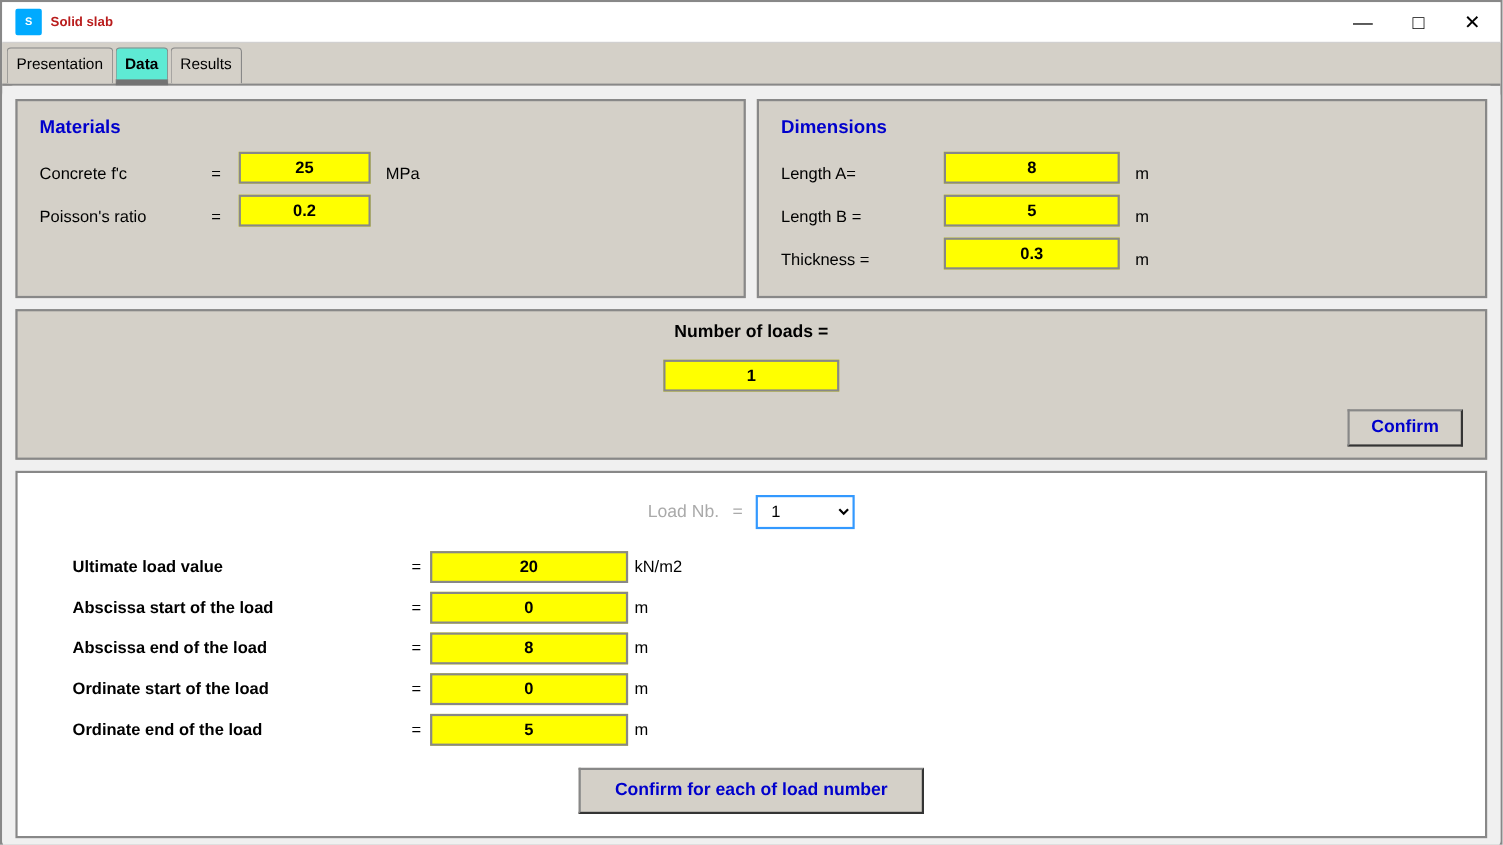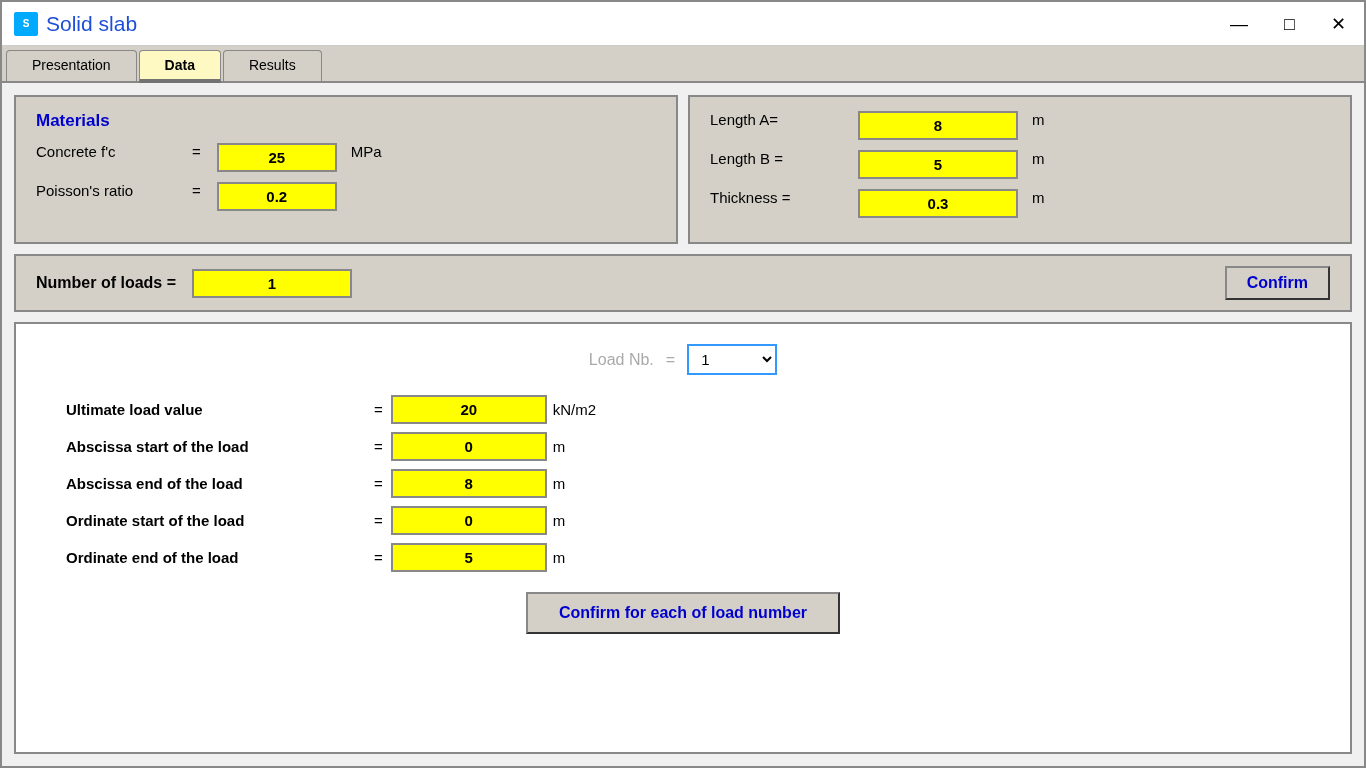--- a/index.html
+++ b/index.html
@@ -51,23 +51,23 @@
       border-radius: 2px;
       display: flex;
       align-items: center;
       justify-content: center;
       font-size: 10px;
       color: white;
       font-weight: bold;
     }
 
     .title-text {
-      font-size: 21px;
-      font-weight: 400;
-      color: #1d4ed8;
+      font-size: 12px;
+      font-weight: 700;
+      color: #b91c1c;
     }
 
     .window-controls {
       display: flex;
       gap: 24px;
       align-items: center;
     }
 
     .win-btn {
       font-size: 18px;
@@ -81,33 +81,33 @@
 
     .tab-bar {
       display: flex;
       background: #d4d0c8;
       border-bottom: 2px solid #888;
       padding: 4px 4px 0 4px;
       gap: 2px;
     }
 
     .tab {
-      padding: 6px 25px;
+      padding: 6px 8px;
       border: 1px solid #888;
       border-bottom: none;
       cursor: pointer;
       font-size: 14px;
       background: #d4d0c8;
       border-radius: 4px 4px 0 0;
     }
 
     .tab.active {
-      background: #fef9c3;
-      font-weight: bold;
-      border-bottom: 4px solid #737373;
+      background: #5eead4;
+      font-weight: bold;
+      border-bottom: 6px solid #737373;
       margin-bottom: -2px;
     }
 
     .content {
       flex: 1;
       background: #f0f0f0;
       padding: 12px;
       display: flex;
       flex-direction: column;
       gap: 10px;
@@ -135,21 +135,21 @@
 
     .section-title {
       font-size: 17px;
       font-weight: bold;
       color: #0000cc;
       margin-bottom: 12px;
     }
 
     .field-row {
       display: flex;
-      align-items: flex-start;
+      align-items: flex-end;
       margin-bottom: 10px;
       gap: 8px;
     }
 
     .field-label {
       font-size: 15px;
       color: #000;
       min-width: 140px;
     }
 
@@ -187,20 +187,21 @@
       margin-left: 6px;
     }
 
     .loads-bar {
       background: #d4d0c8;
       border: 2px solid #888;
       padding: 10px 20px;
       display: flex;
       align-items: center;
       gap: 16px;
+      flex-direction: column;
     }
 
     .loads-label {
       font-size: 16px;
       font-weight: bold;
       color: #000;
     }
 
     .confirm-btn {
       background: #d4d0c8;
@@ -263,21 +264,21 @@
       min-width: 300px;
     }
 
     .yellow-input-load {
       background: #ffff00;
       border: 2px solid #888;
       padding: 4px 24px;
       font-size: 15px;
       font-weight: bold;
       text-align: center;
-      width: 156px;
+      width: 180px;
       outline: none;
     }
 
     .confirm-load-btn {
       background: #d4d0c8;
       border: 2px outset #888;
       padding: 10px 31px;
       font-size: 16px;
       font-weight: bold;
       color: #0000cc;
@@ -328,20 +329,21 @@
         </div>
 
         <div class="field-row">
           <span class="field-label">Poisson's ratio</span>
           <span class="equals">=</span>
           <input class="yellow-input" value="0.2" style="">
         </div>
       </div>
 
       <div class="dimensions-box">
+        <div class="section-title">Dimensions</div>
 
         <div class="field-row">
           <span class="field-label">Length A=</span>
           <input class="yellow-input-wide" value="8" style="">
           <span class="unit-label">m</span>
         </div>
 
         <div class="field-row">
           <span class="field-label">Length B =</span>
           <input class="yellow-input-wide" value="5" style="">

